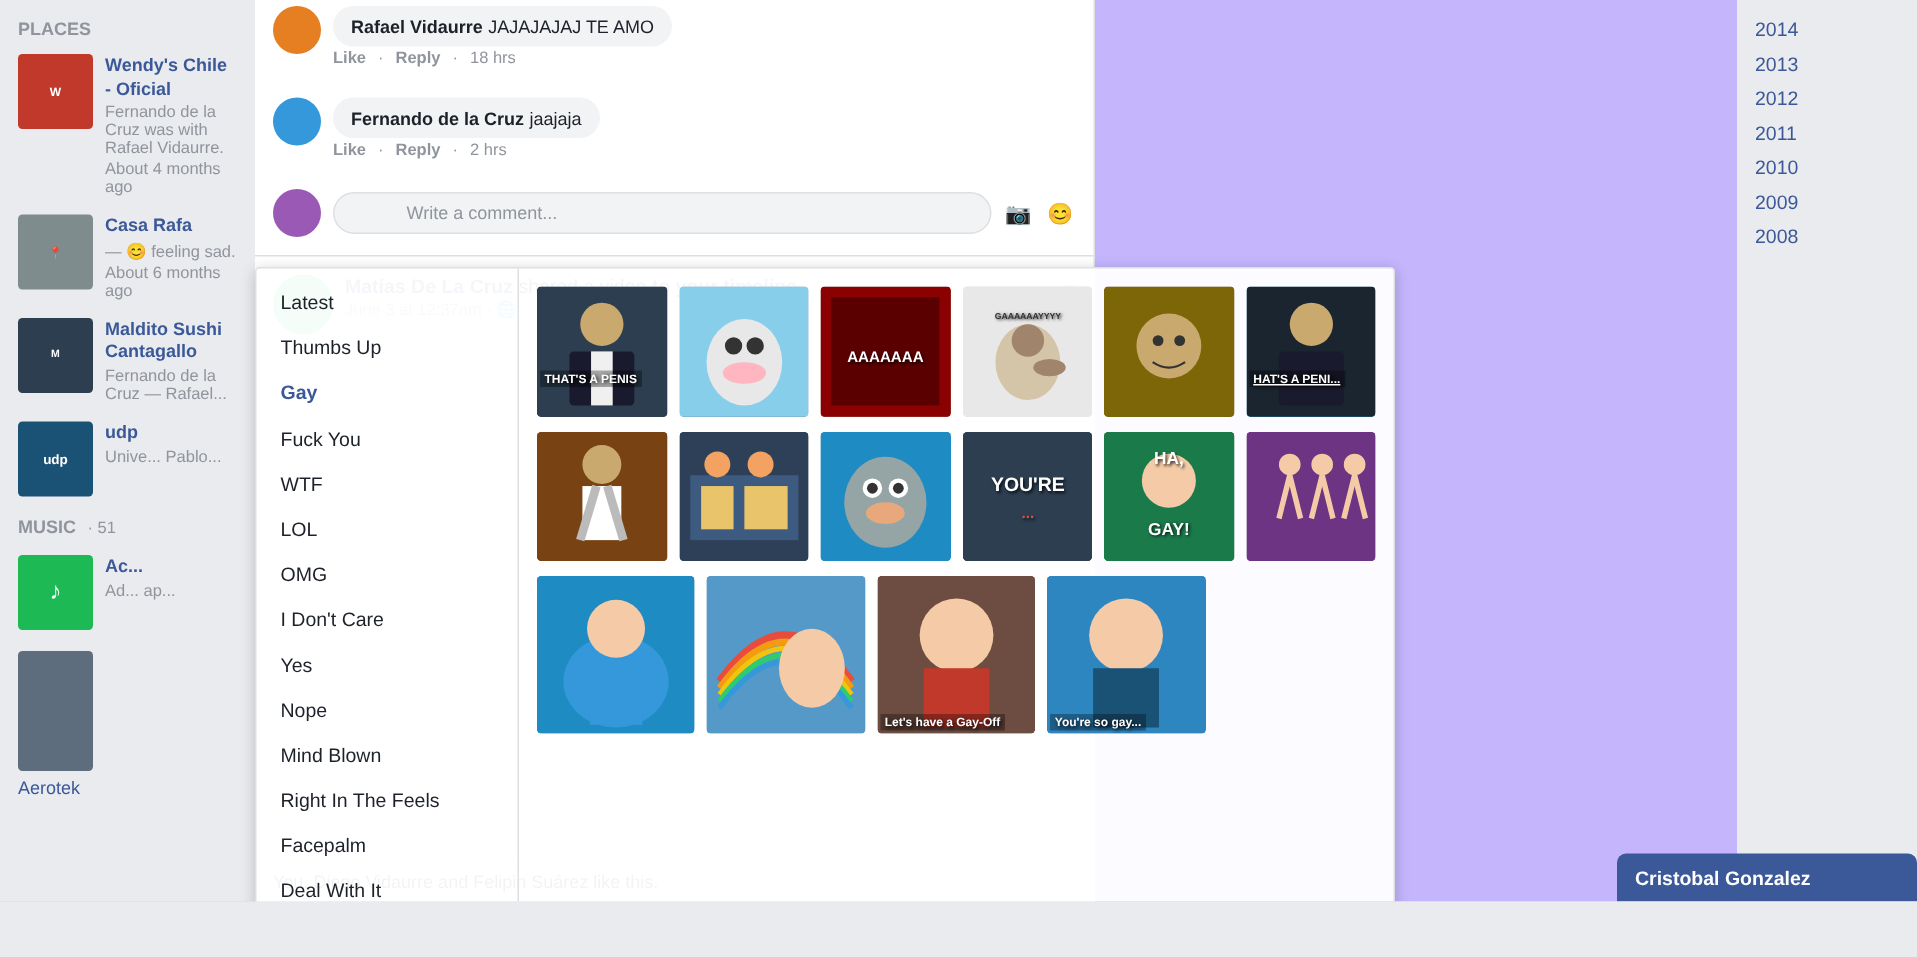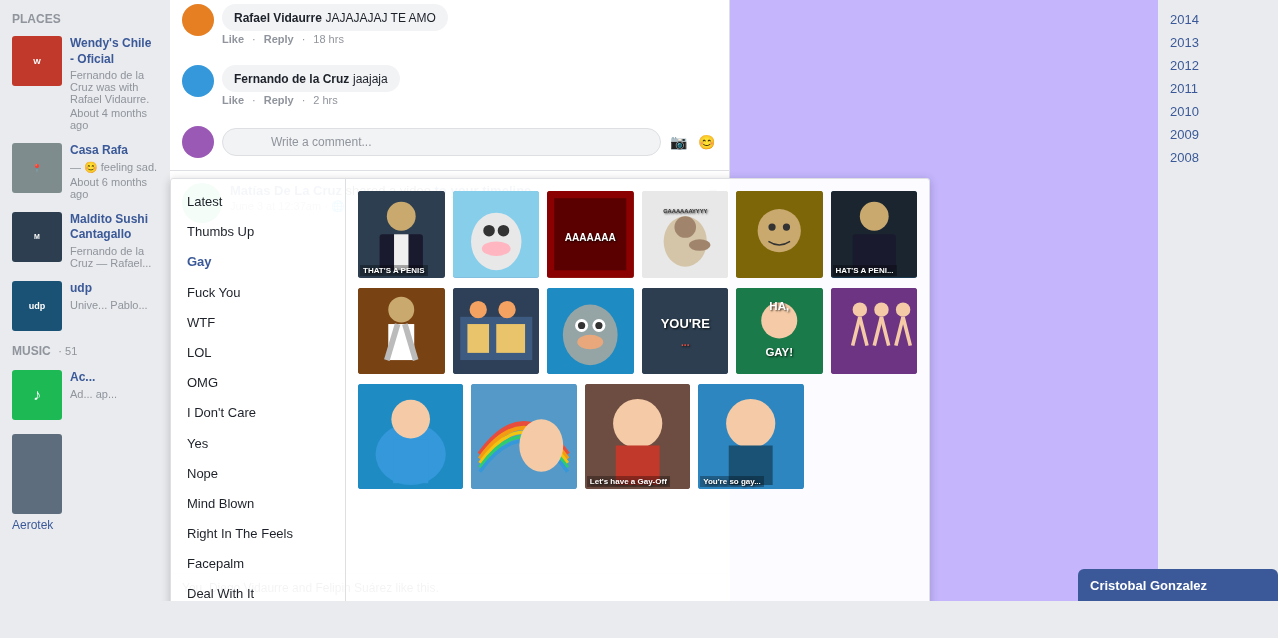--- a/index.html
+++ b/index.html
@@ -566,21 +566,21 @@
       <div style="display:grid; grid-template-columns:repeat(6,1fr); gap:8px;">
 
         <div class="reaction-cell">
           <div class="reaction-cell-inner rc-1">
             <svg viewBox="0 0 120 120" width="100%" height="100%" style="position:absolute;top:0;left:0;">
               <rect width="120" height="120" fill="#2c3e50"></rect>
               <circle cx="60" cy="35" r="20" fill="#c9a96e"></circle>
               <rect x="30" y="60" width="60" height="50" rx="4" fill="#1a1a2e"></rect>
               <rect x="50" y="60" width="20" height="50" fill="#f0f0f0"></rect>
             </svg>
-            <span class="img-label" style="font-size:8px; position:absolute; bottom:2px; left:2px;">THAT'S A PENIS</span>
+            <span class="img-label" style="font-size:8px; position:absolute; bottom:20px; left:2px;">THAT'S A PENIS</span>
           </div>
         </div>
 
         <div class="reaction-cell">
           <div class="reaction-cell-inner rc-2">
             <svg viewBox="0 0 120 120" width="100%" height="100%" style="position:absolute;">
               <rect width="120" height="120" fill="#87ceeb"></rect>
               <ellipse cx="60" cy="70" rx="35" ry="40" fill="#e8e8e8"></ellipse>
               <circle cx="50" cy="55" r="8" fill="#333"></circle>
               <circle cx="70" cy="55" r="8" fill="#333"></circle>
@@ -623,21 +623,21 @@
           </div>
         </div>
 
         <div class="reaction-cell">
           <div class="reaction-cell-inner rc-6">
             <svg viewBox="0 0 120 120" width="100%" height="100%" style="position:absolute;">
               <rect width="120" height="120" fill="#1a252f"></rect>
               <circle cx="60" cy="35" r="20" fill="#c9a96e"></circle>
               <rect x="30" y="60" width="60" height="50" rx="4" fill="#1a1a2e"></rect>
             </svg>
-            <span class="img-label" style="font-size:8px; position:absolute; bottom:2px; left:2px;">HAT'S A PENI...</span>
+            <span class="img-label" style="font-size:8px; position:absolute; bottom:20px; left:2px;text-decoration:underline;">HAT'S A PENI...</span>
           </div>
         </div>
       </div>
 
       <div style="display:grid; grid-template-columns:repeat(6,1fr); gap:8px;">
 
         <div class="reaction-cell">
           <div class="reaction-cell-inner rc-7">
             <svg viewBox="0 0 120 120" width="100%" height="100%" style="position:absolute;">
               <rect width="120" height="120" fill="#784212"></rect>

